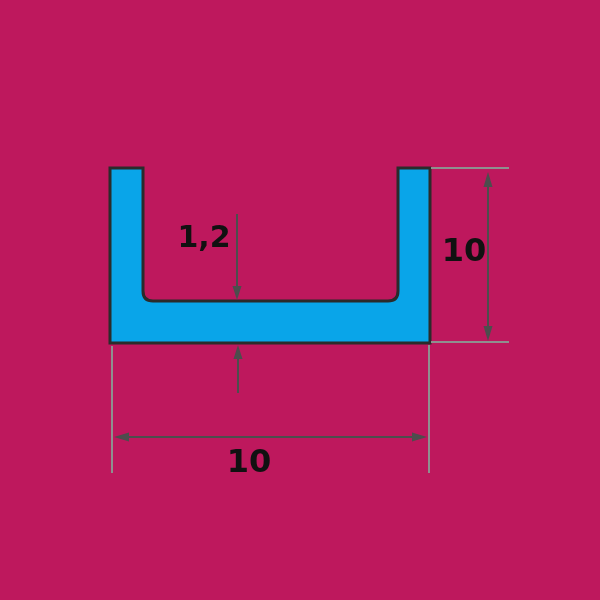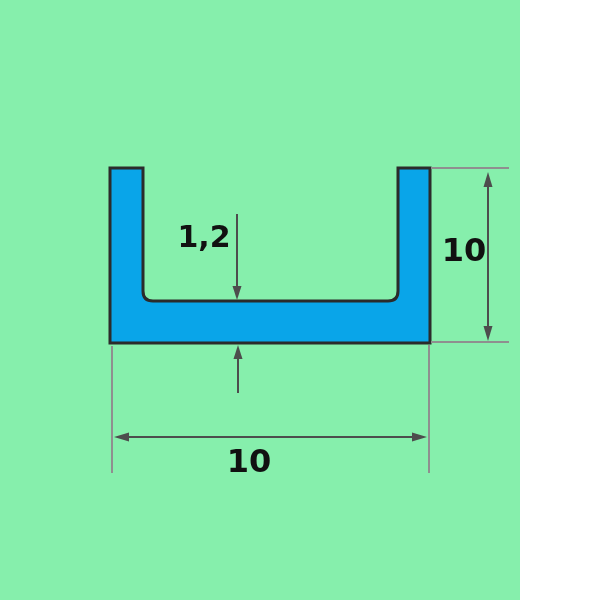--- a/index.html
+++ b/index.html
@@ -3,23 +3,23 @@
 <meta charset="utf-8">
 <style>
   html, body {
     margin: 0;
     padding: 0;
     background: #ffffff;
     font-family: "DejaVu Sans", sans-serif;
   }
   .canvas {
     position: relative;
-    width: 520px;
+    width: 600px;
     height: 600px;
-    background: #86efac;
+    background: #be185d;
     overflow: hidden;
   }
   svg { display: block; }
   .profile-shape {
     stroke: #2b2b2b;
     stroke-width: 3;
     stroke-linejoin: miter;
   }
   .ext-line {
     stroke-width: 2;

